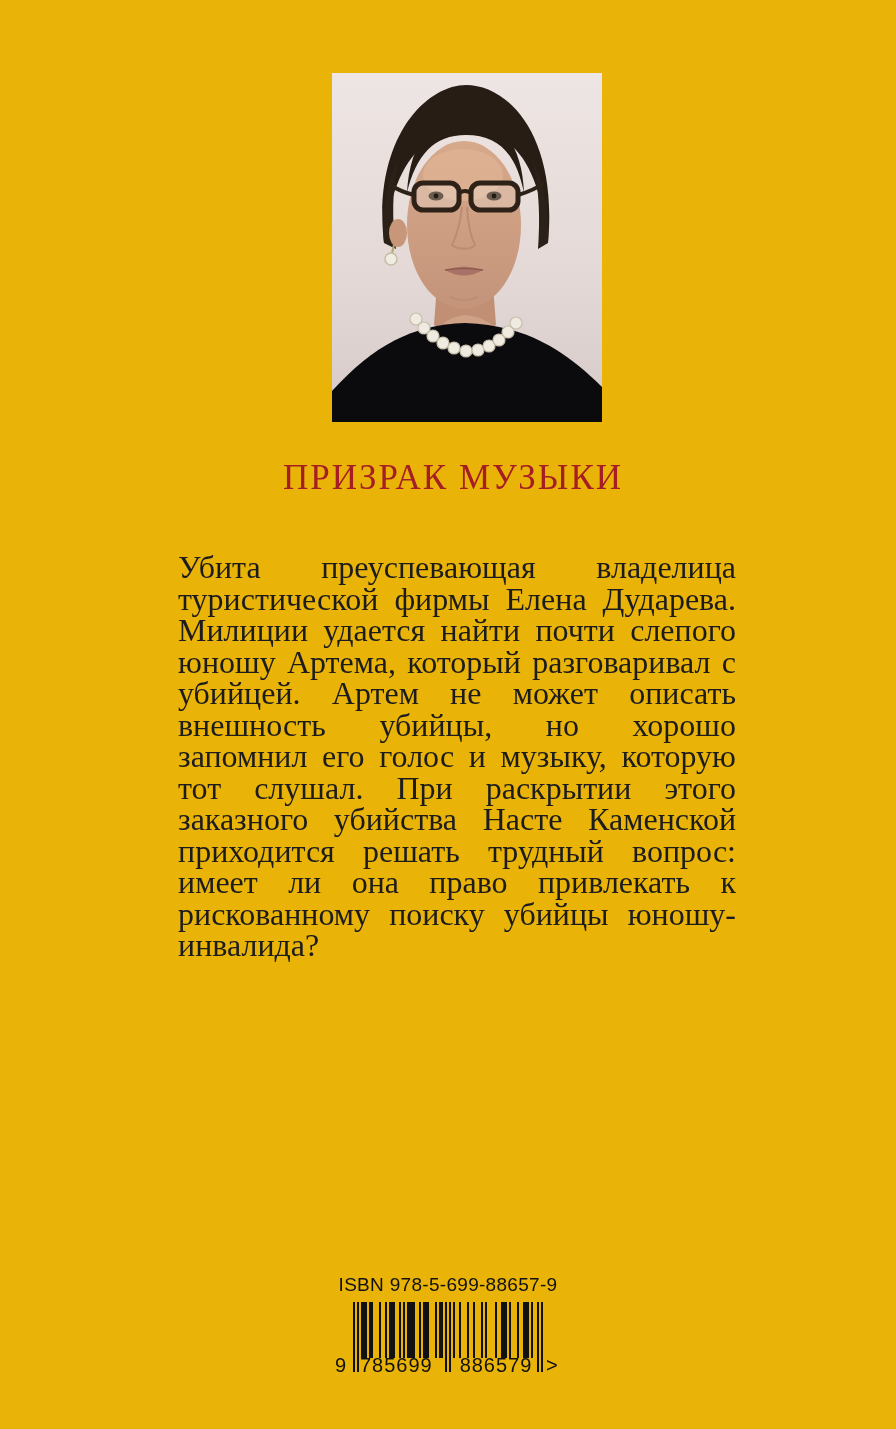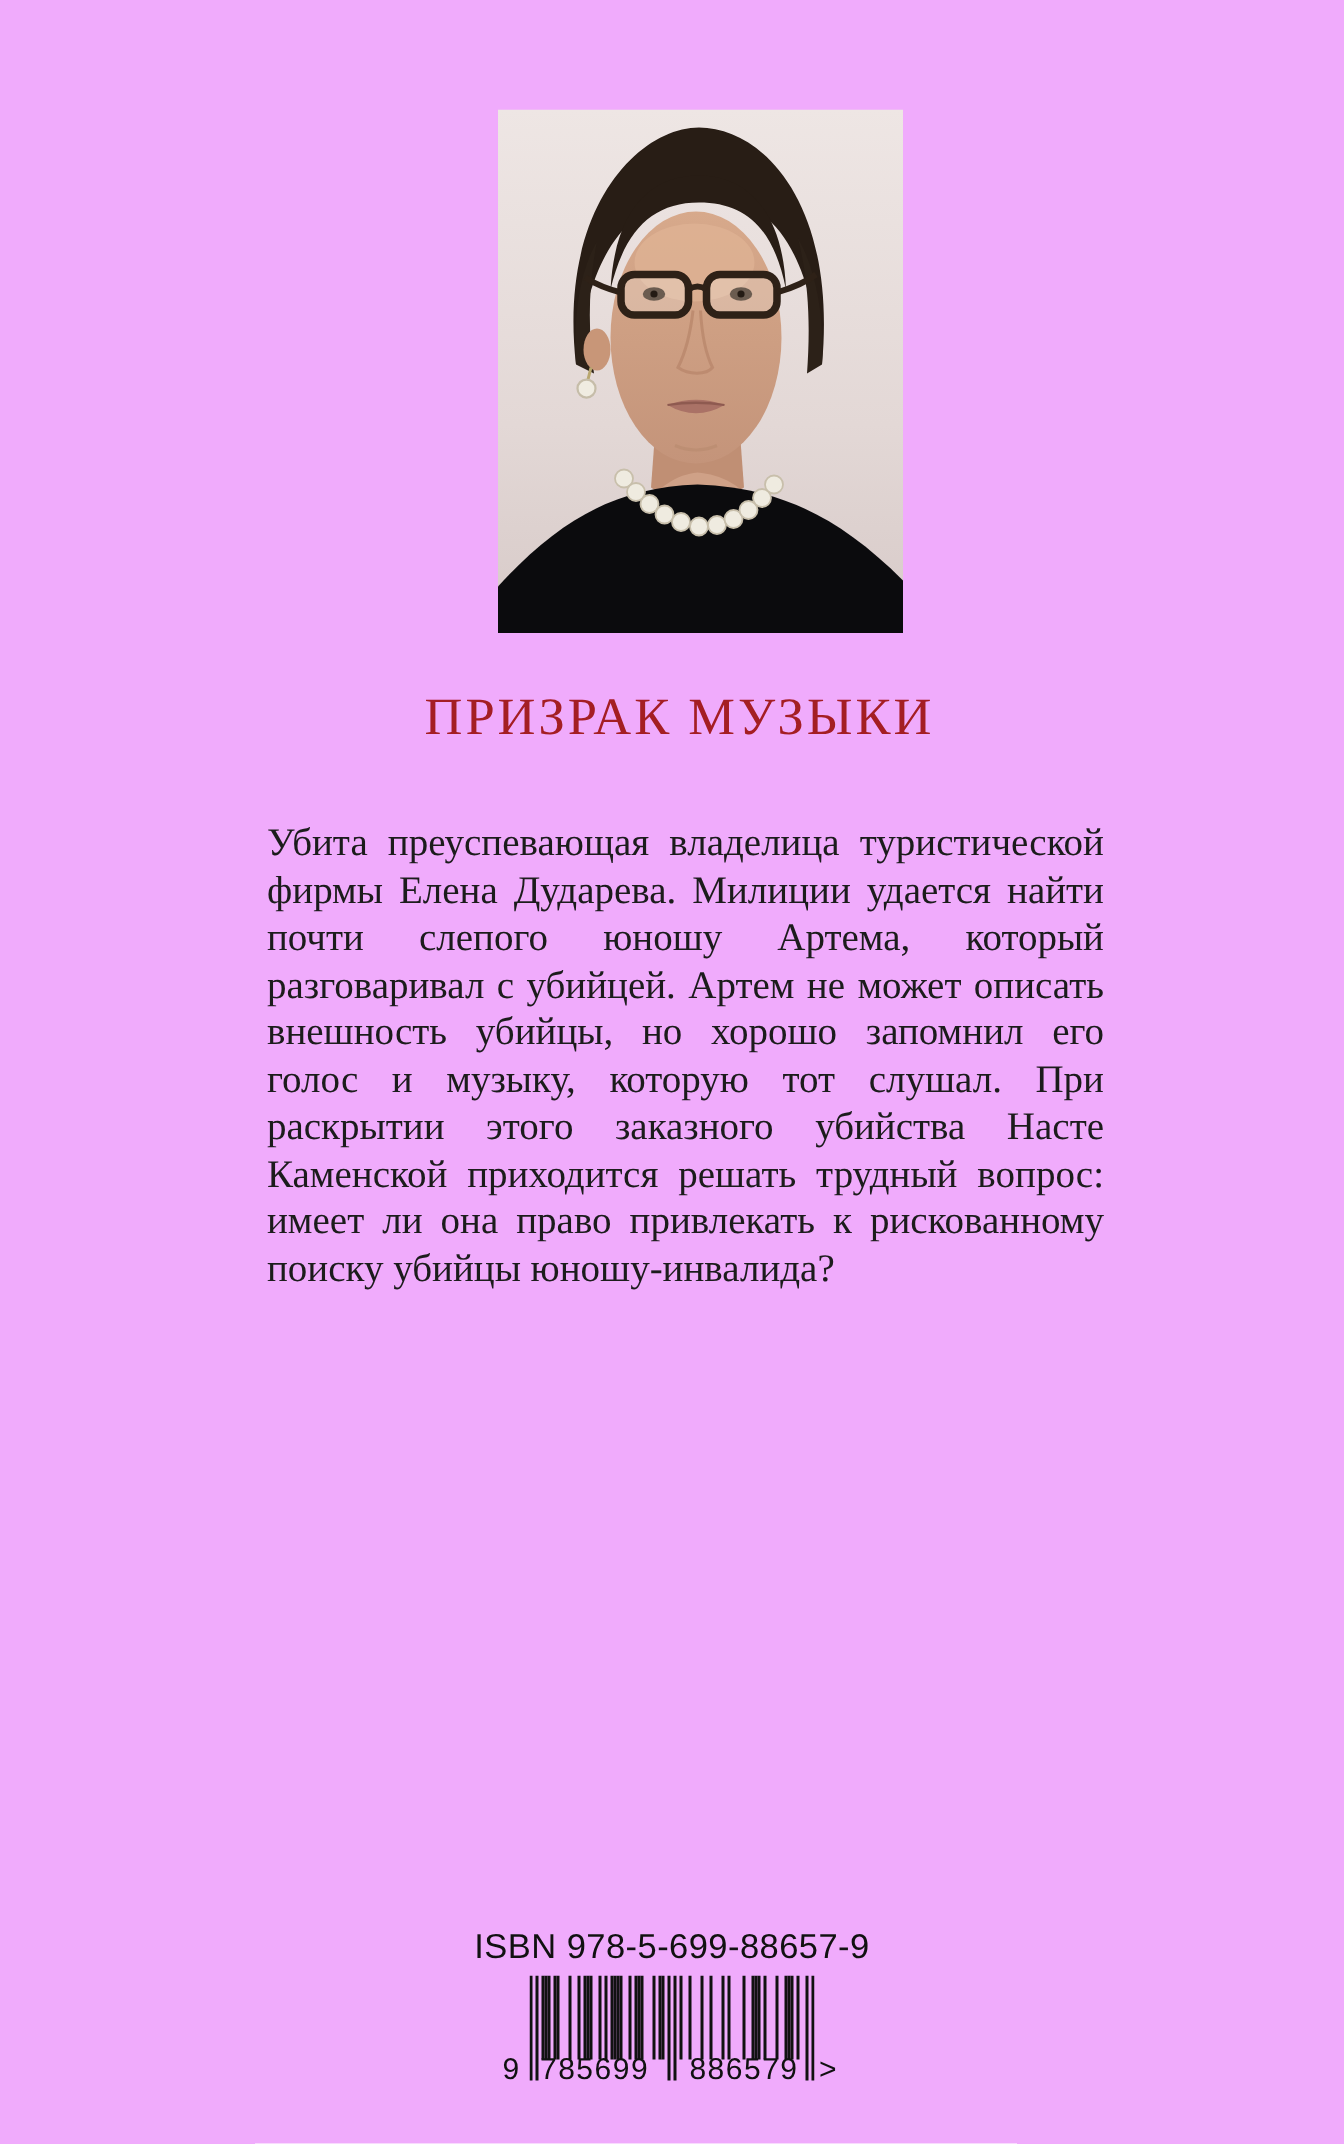--- a/index.html
+++ b/index.html
@@ -1,40 +1,40 @@
 <!DOCTYPE html>
 <html style="--title_red: #a41e23; --body_ink: #1c1c1c; --barcode_ink: #111111; --photo_bg_top: #eee6e4; --photo_bg_bottom: #d7cac8;"><head>
 <meta charset="utf-8">
 <style>
   html,body{margin:0;padding:0;background:#ffffff;}
   .page{
     position:relative;width:896px;height:1429px;margin:0 auto;
-    background:#f0abfc;overflow:hidden;
+    background:#eab308;overflow:hidden;
     font-family:"Liberation Serif","DejaVu Serif",serif;
   }
   .photo{
     position:absolute;left:332px;top:73px;width:270px;height:349px;
   }
   .photo svg{display:block;width:100%;height:100%;}
   .title{
     position:absolute;left:5px;top:458px;width:896px;
     text-align:center;font-size:35px;letter-spacing:2px;
     color:var(--title_red,#a41e23);font-weight:400;white-space:nowrap;
   }
   .blurb{
     position:absolute;left:178px;top:520px;width:558px;
-    font-size:26px;line-height:31.5px;color:var(--body_ink,#1c1c1c);
+    font-size:32px;line-height:31.5px;color:var(--body_ink,#1c1c1c);
     text-align:justify;text-align-last:left;
   }
   .isbn-block{
     position:absolute;left:0;top:1274px;width:896px;
     display:flex;flex-direction:column;align-items:center;
     font-family:"Liberation Sans","DejaVu Sans",sans-serif;
   }
-  .isbn-label{font-size:23px;letter-spacing:.3px;color:var(--barcode_ink,#111111);margin-top:10px;}
+  .isbn-label{font-size:19px;letter-spacing:.3px;color:var(--barcode_ink,#111111);}
   .barcode{position:relative;width:190px;height:95px;margin-top:6px;}
   .barcode svg{position:absolute;left:0;top:0;}
   .bc-digit{
     position:absolute;top:52px;font-size:20px;color:var(--barcode_ink,#111111);
     font-family:"Liberation Sans","DejaVu Sans",sans-serif;
   }
   .bc-first{left:-18px;}
   .bc-left{left:7px;width:84px;text-align:left;letter-spacing:1px;}
   .bc-right{left:101px;width:84px;text-align:center;letter-spacing:1px;}
   .bc-gt{left:193px;}

